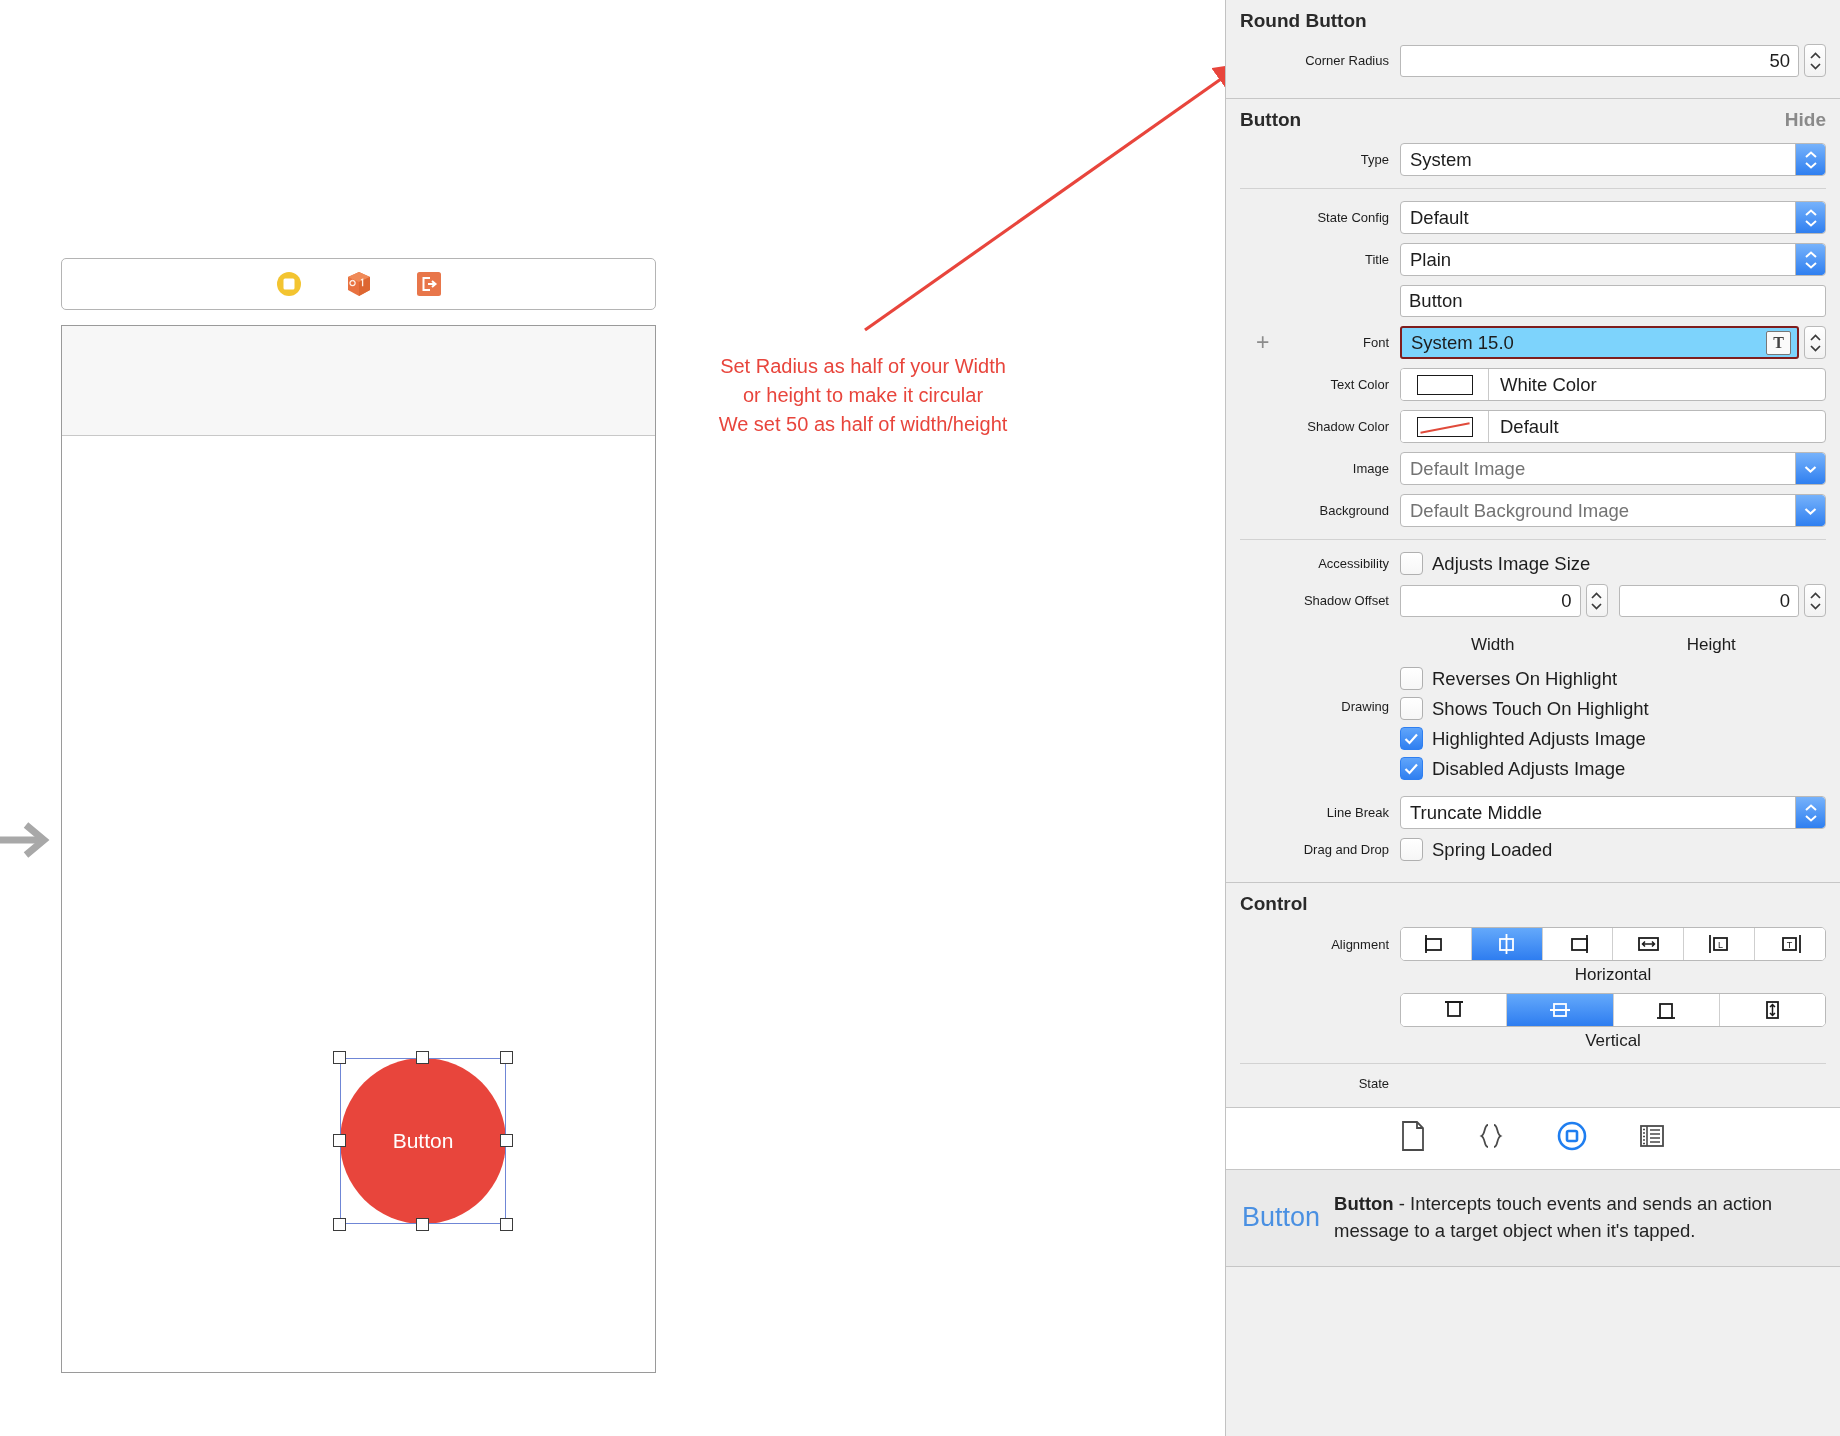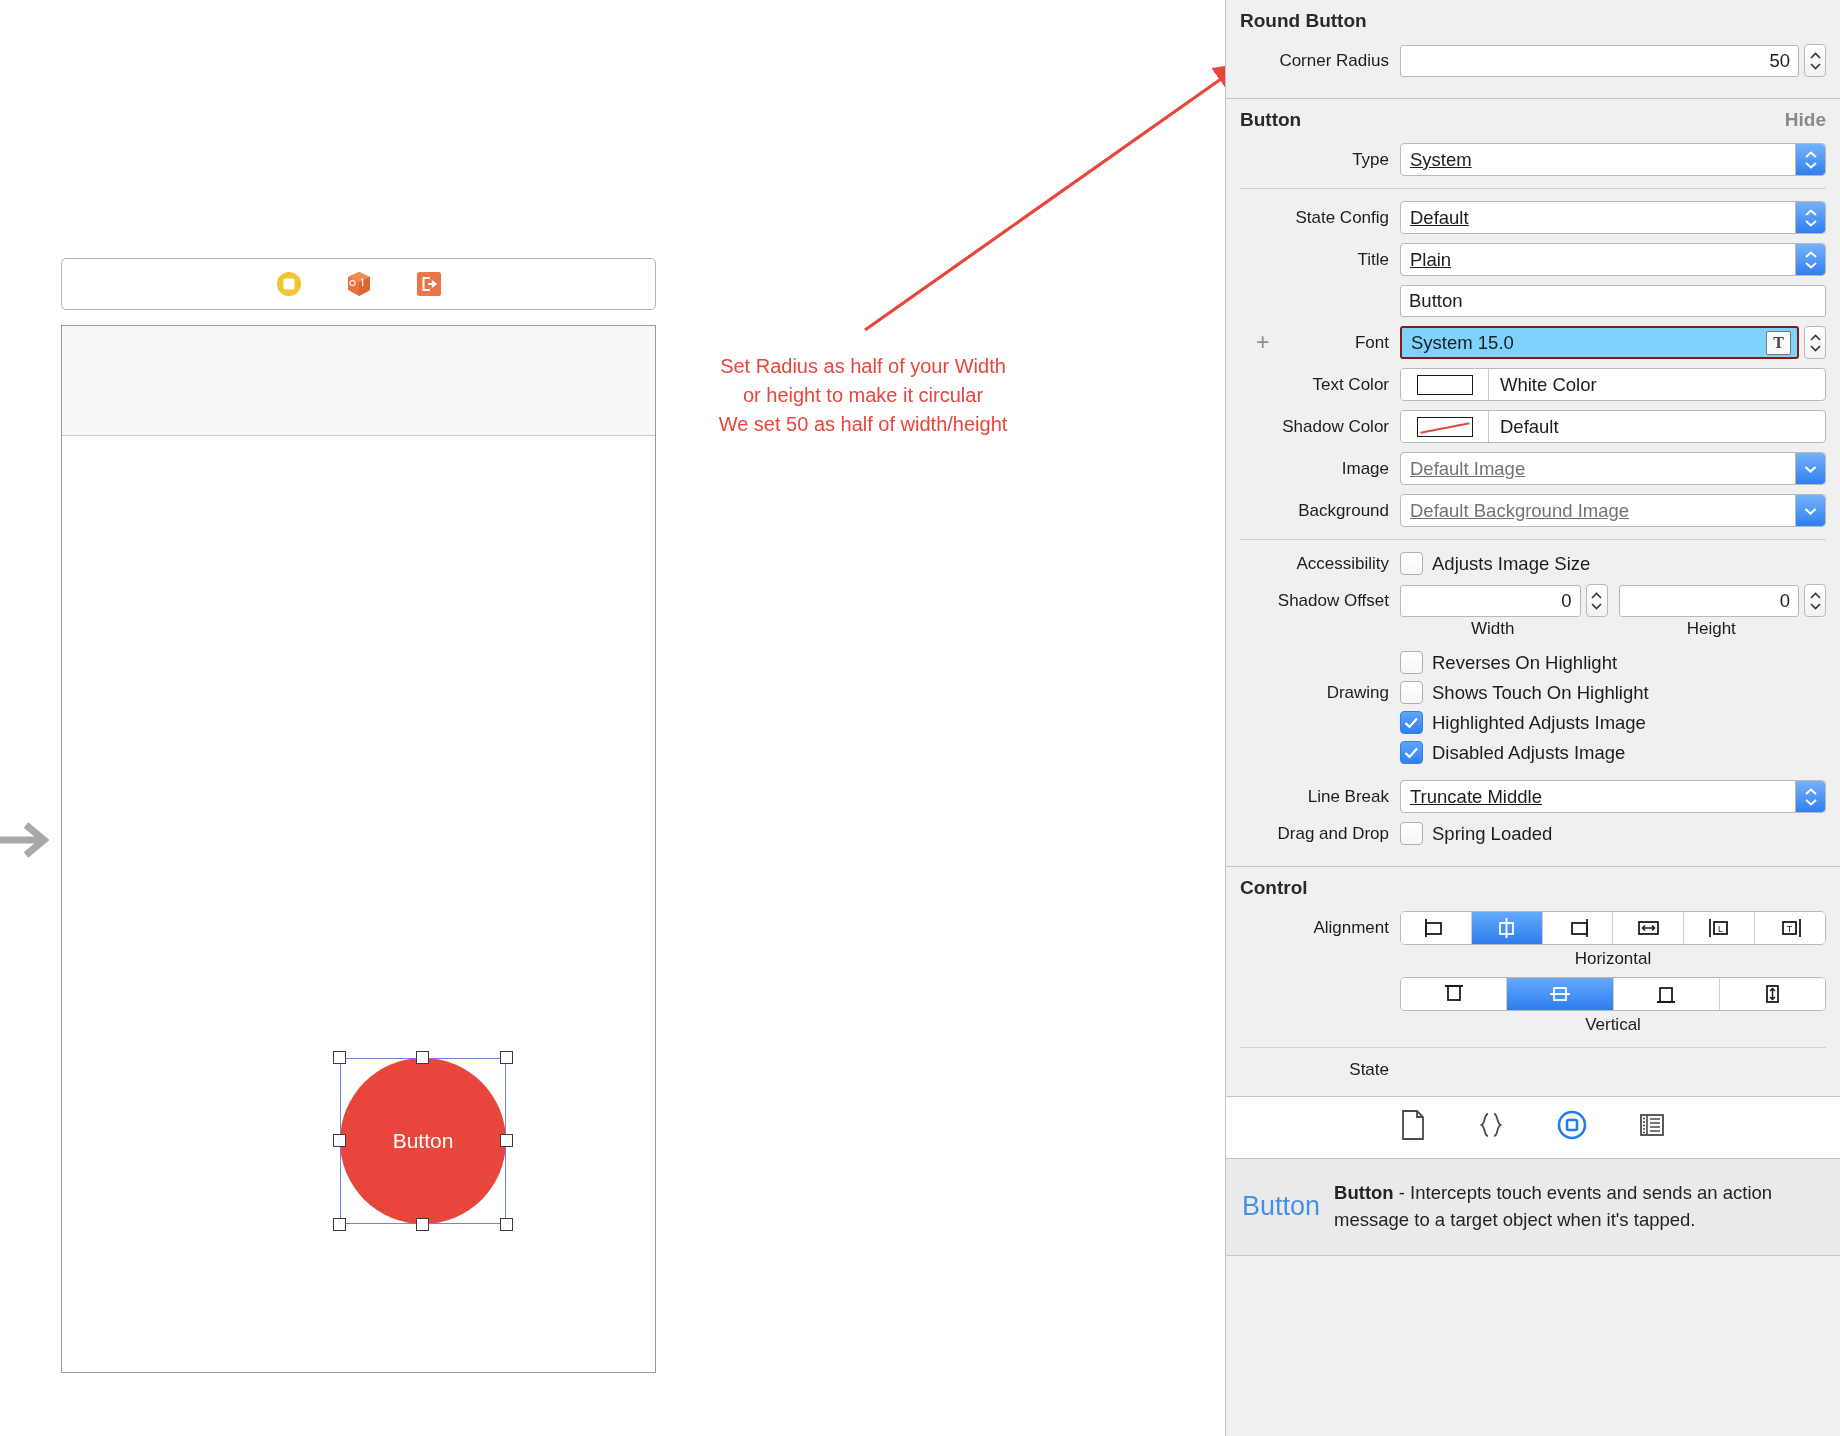--- a/index.html
+++ b/index.html
@@ -65,21 +65,21 @@
   .sec { border-bottom:1px solid #c6c6c6; padding:0 14px 12px 14px; }
   .sec-title {
     font-weight:bold; font-size:19px; color:#2a2a2a;
     padding:10px 0 12px 0; display:flex; justify-content:space-between; align-items:center;
   }
   .sec-title .hide-link { color:#8a8a8a; font-weight:bold; font-size:19px; cursor:default; }
 
   .row { display:flex; align-items:center; margin-bottom:9px; }
   .lbl {
     width:160px; text-align:right; padding-right:11px; flex:none;
-    font-size:17px; color:#1d1d1d; white-space:nowrap;
+    font-size:13px; color:#1d1d1d; white-space:nowrap;
   }
   .ctl { flex:1; display:flex; align-items:center; min-width:0; }
 
   
   .tf {
     flex:1; height:32px; background:#fff; border:1px solid #b9b9b9; border-radius:3px;
     display:flex; align-items:center; padding:0 8px; font-size:18.5px; min-width:0;
   }
   .tf.right { justify-content:flex-end; }
 
@@ -88,21 +88,21 @@
     width:22px; height:33px; margin-left:5px; flex:none;
     background:linear-gradient(#ffffff,#f2f2f2); border:1px solid #b9b9b9; border-radius:4px;
     display:flex; flex-direction:column; align-items:center; justify-content:center; gap:2px;
   }
   .stepper svg { display:block; }
 
   
   .pop {
     flex:1; height:33px; background:#fff; border:1px solid #b9b9b9; border-radius:4px;
     display:flex; align-items:center; position:relative; padding-left:9px;
-    font-size:18.5px; min-width:0; overflow:hidden;text-decoration:underline;
+    font-size:18.5px; min-width:0; overflow:hidden;
   }
   .pop .arrows {
     position:absolute; right:0; top:0; bottom:0; width:30px;
     background:linear-gradient(#76b2fb,#2f7ff0);
     border-left:1px solid #b9b9b9; border-radius:0 3px 3px 0;
     display:flex; flex-direction:column; align-items:center; justify-content:center; gap:2px;
   }
   .pop.disabled { color:#737373; }
 
   
@@ -416,21 +416,21 @@
     <div class="divider"></div>
 
     <div class="row">
       <div class="lbl">Accessibility</div>
       <div class="ctl">
         <span class="cb"></span>
         <span class="cb-label">Adjusts Image Size</span>
       </div>
     </div>
 
-    <div class="row" style="margin-bottom:2px;">
+    <div class="row" style="margin-bottom:18px;">
       <div class="lbl">Shadow Offset</div>
       <div class="ctl">
         <div class="tf right">
           <span>0</span>
         </div>
         <div class="stepper">
           <svg width="13" height="8" viewBox="0 0 13 8">
               <path d="M2 6 L6.5 1.5 L11 6" stroke="#3a3a3a" stroke-width="1.7" fill="none"></path>
             </svg>
           <svg width="13" height="8" viewBox="0 0 13 8">

